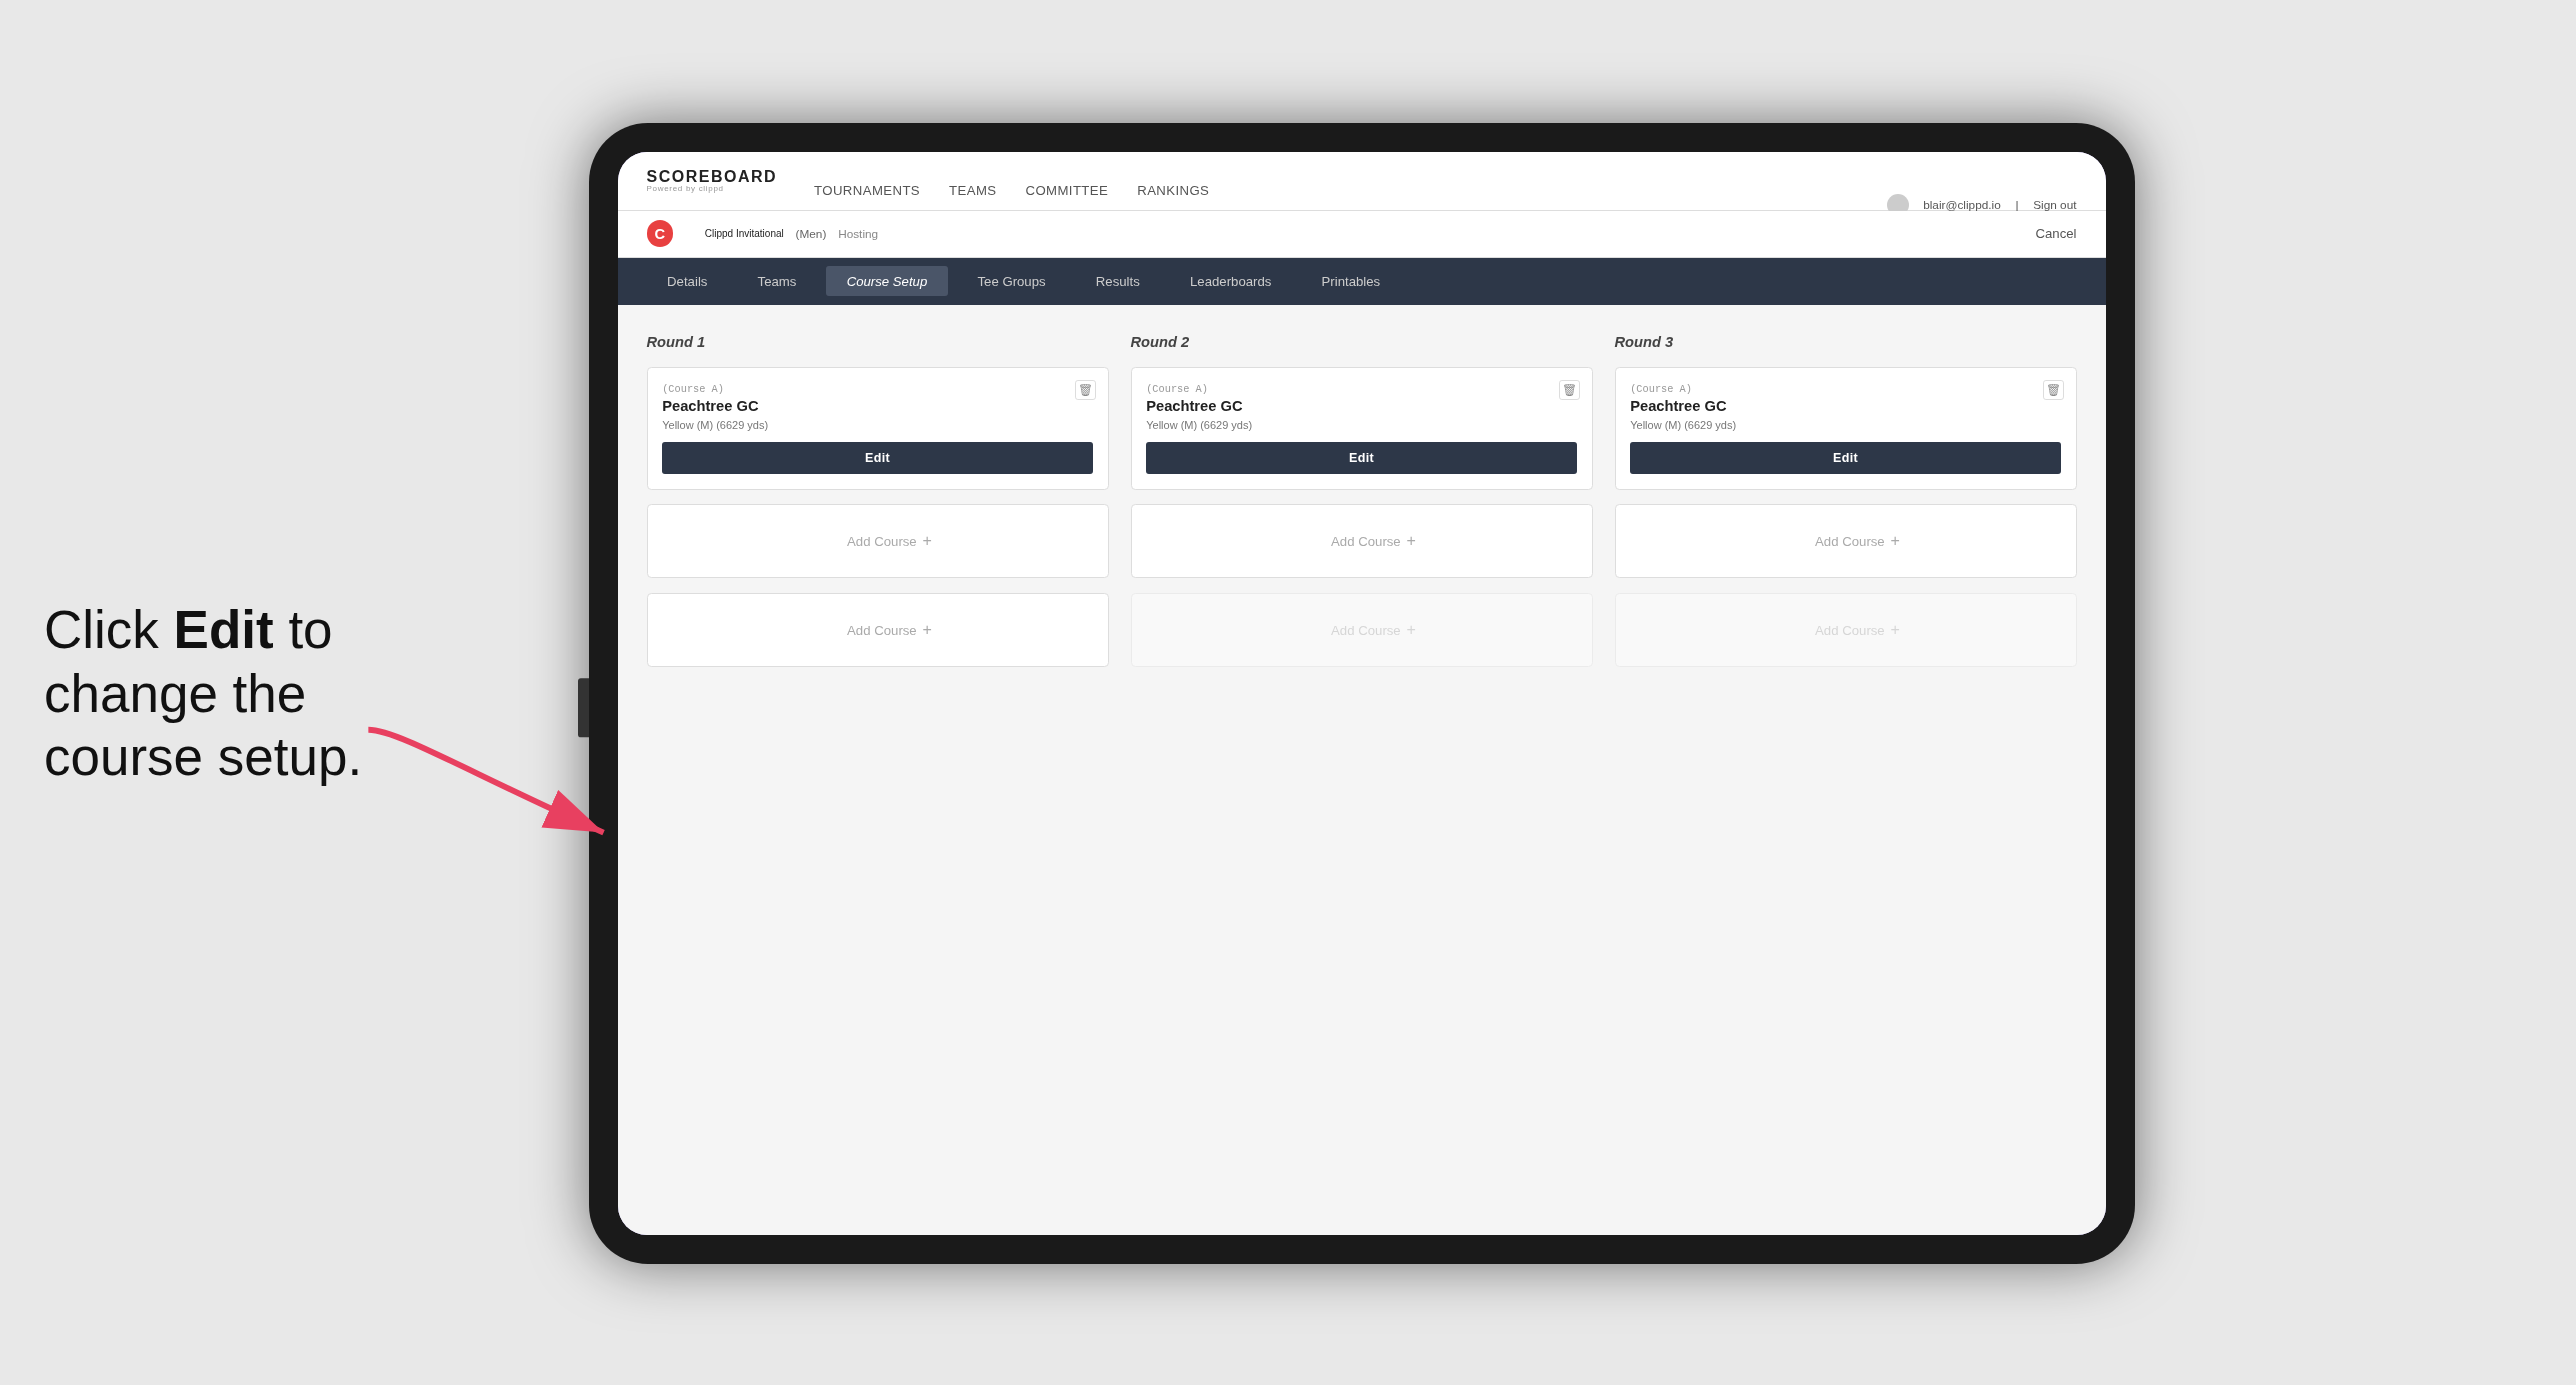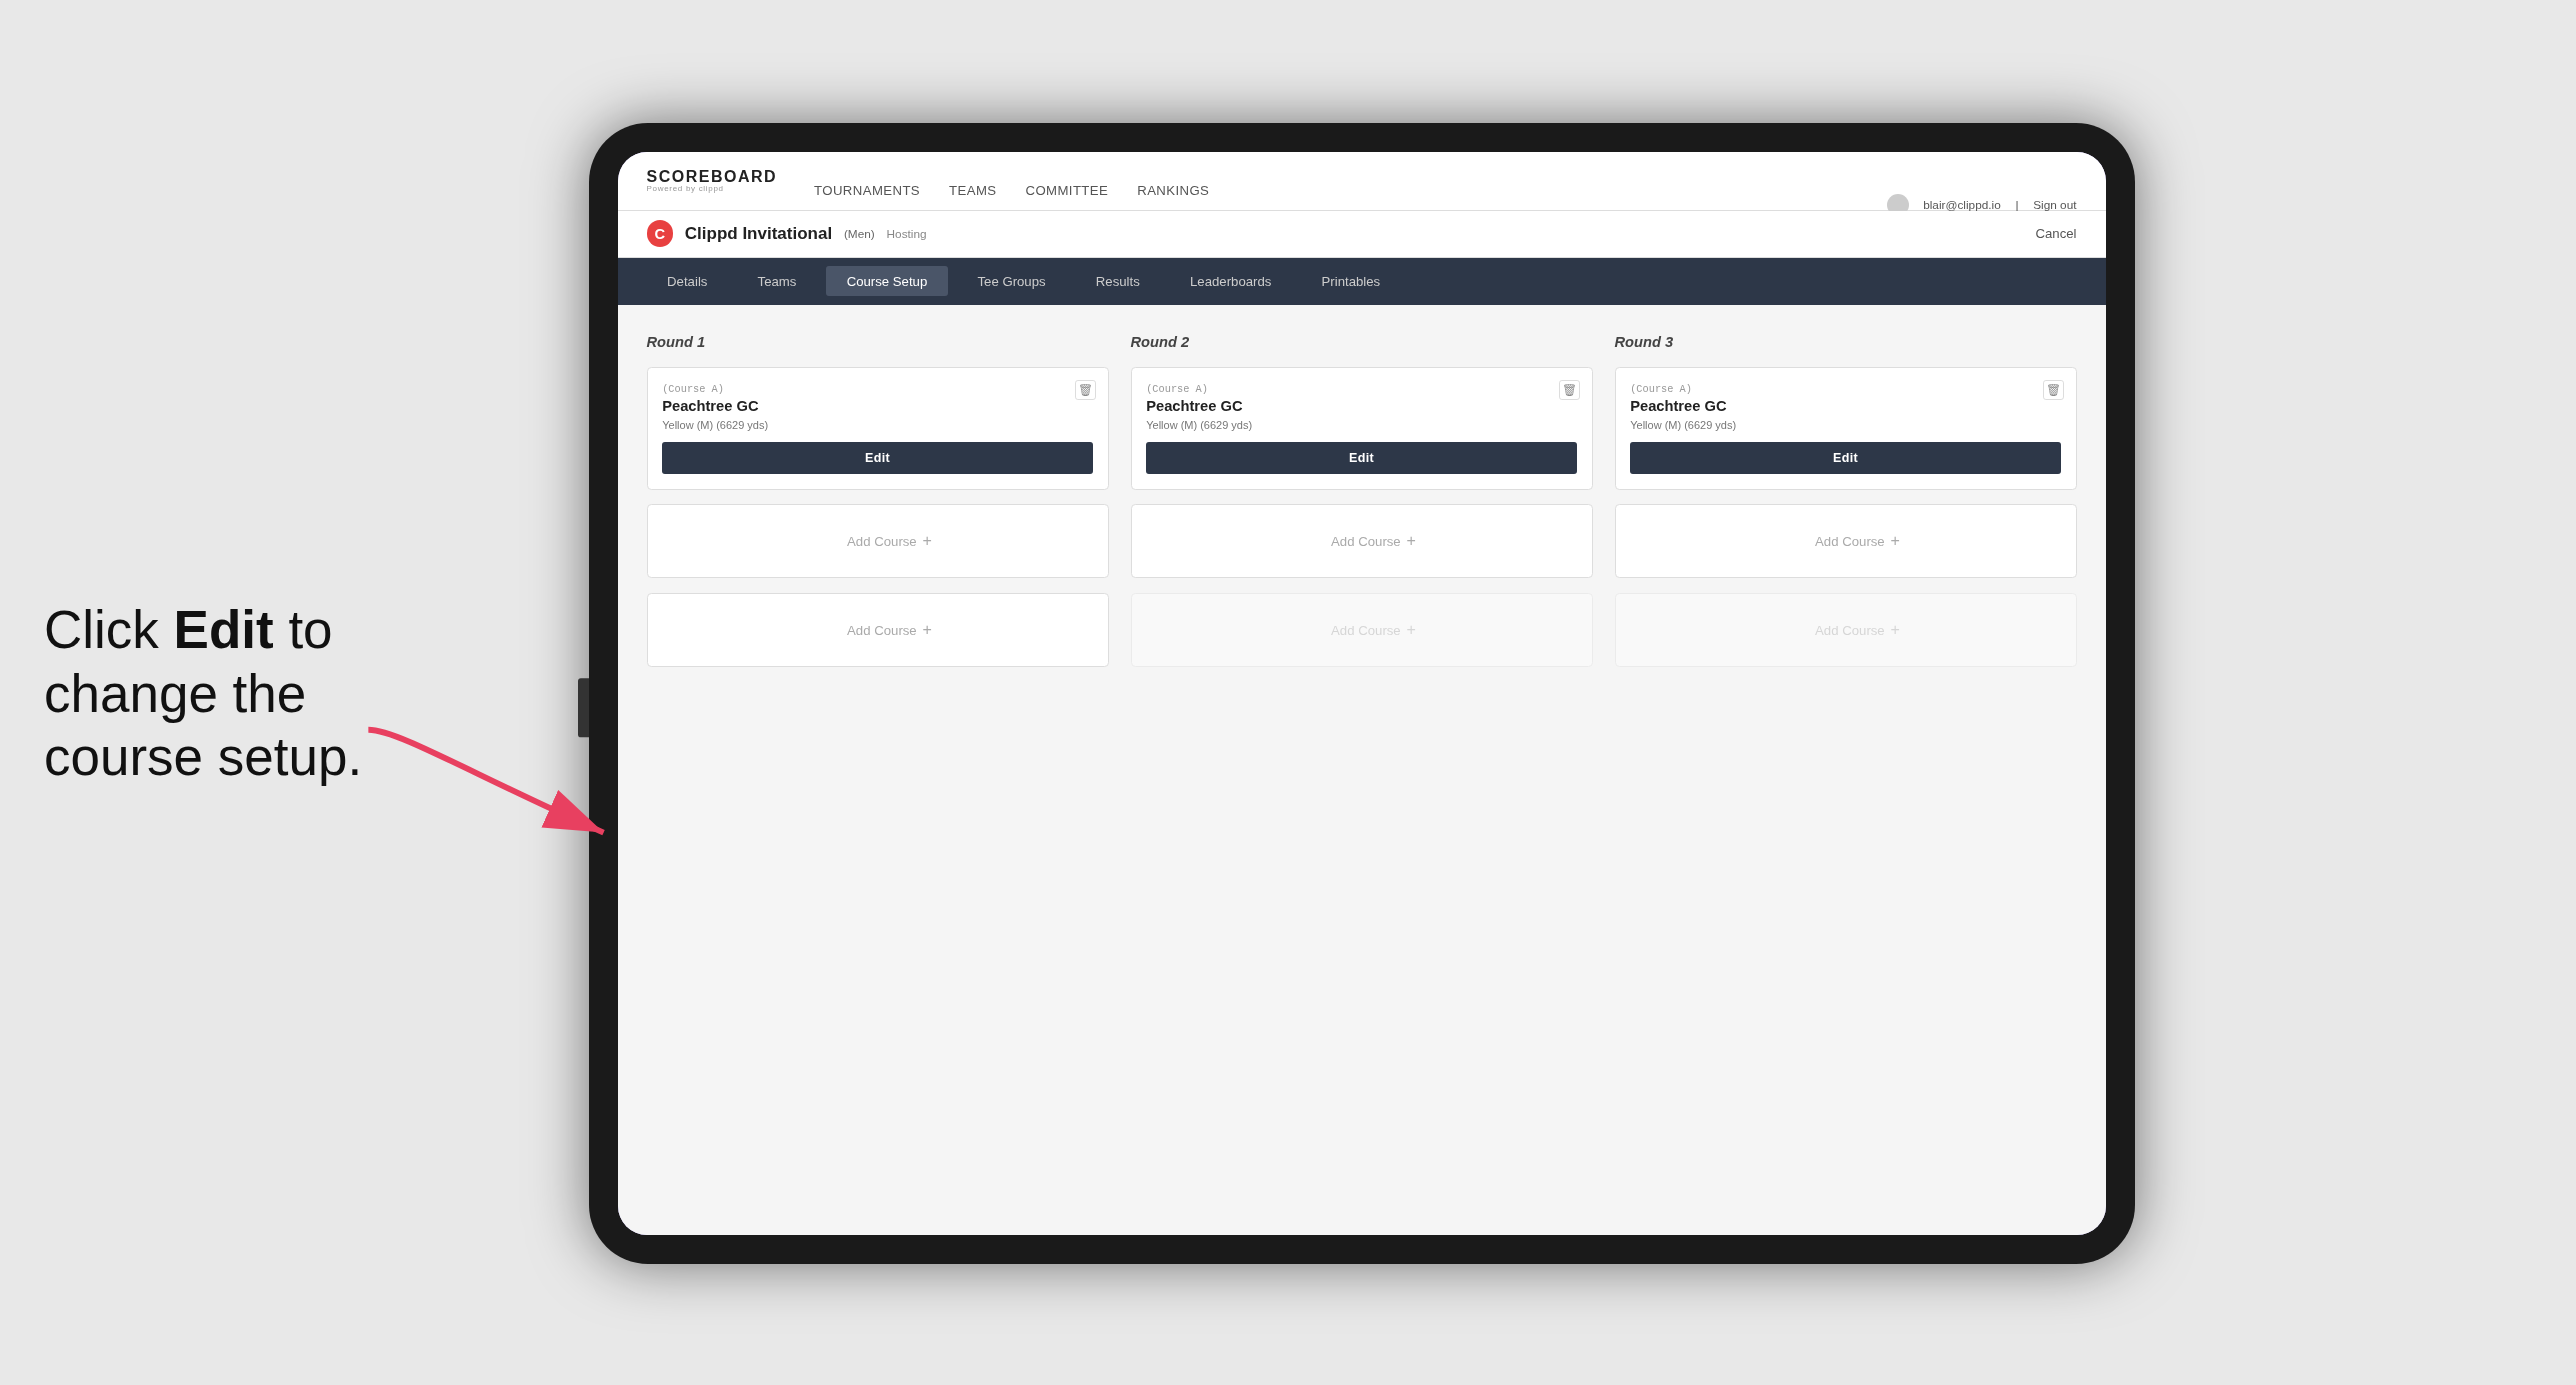--- a/index.html
+++ b/index.html
@@ -161,23 +161,24 @@
       background: #e84040;
       border-radius: 50%;
       display: flex;
       align-items: center;
       justify-content: center;
       color: white;
       font-weight: 900;
       font-size: 14.7px;
     }
     .t-name {
-      font-size: 17px;
+      font-size: 10px;
       color: #222;
-      font-weight: 700;
+      font-weight: 400;
+      margin-left: 20px;
     }
     .t-tag {
       font-size: 11.8px;
       color: #666;
     }
     .t-hosting {
       font-size: 11.8px;
       color: #888;
     }
     .cancel-btn {
@@ -198,20 +199,21 @@
     .tab {
       padding: 7.4px 20.6px;
       font-size: 13.2px;
       color: #ccc;
       cursor: pointer;
       border-radius: 2.9px;
     }
     .tab.active {
       background: #4a5568;
       color: white;
+      font-style: italic;
     }
 
     
     .main-content {
       flex: 1;
       background: #f5f5f5;
       padding: 29px;
       overflow-y: auto;
     }
 

